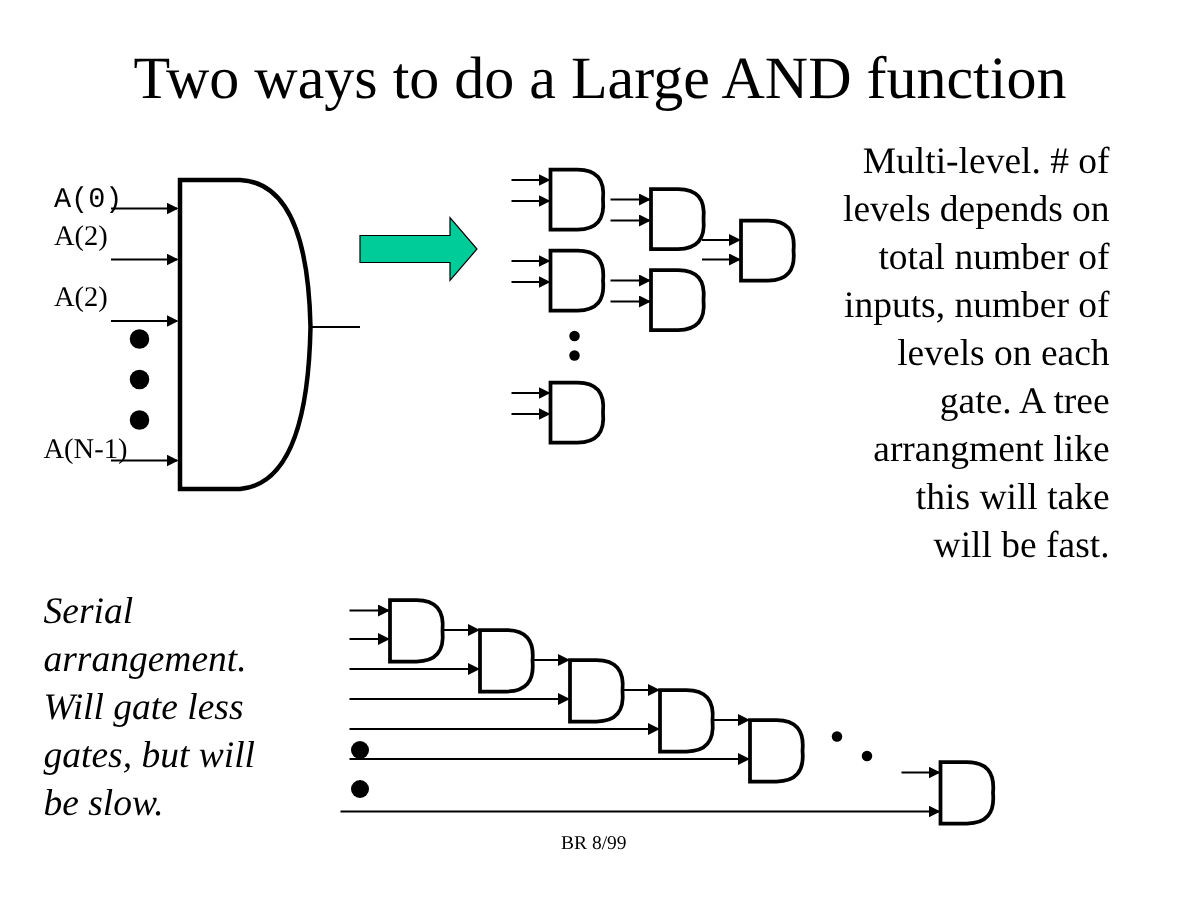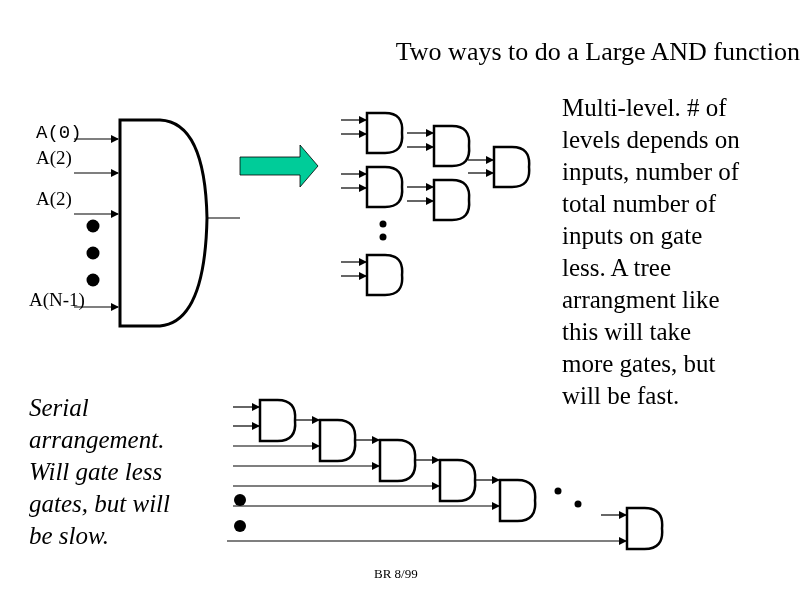--- a/index.html
+++ b/index.html
@@ -1,22 +1,22 @@
 <!DOCTYPE html>
 <html><head>
 <meta charset="utf-8">
 <style>
   html, body { margin:0; padding:0; background:#ffffff; }
   body { width:800px; height:600px; position:relative; overflow:hidden;
          font-family:"Liberation Serif","DejaVu Serif",serif; color:#000; }
-  .title { position:absolute; left:0; top:28px; width:800px; text-align:right;
-           font-size:26px; line-height:48px; }
+  .title { position:absolute; left:0; top:28px; width:800px; text-align:center;
+           font-size:40px; line-height:48px; }
   .lbl { position:absolute; font-size:19px; line-height:20px; }
   .para { position:absolute; font-size:25px; line-height:32px; }
-  .footer { position:absolute; left:374px; top:554px; font-size:13px;margin-top:12px; }
+  .footer { position:absolute; left:374px; top:554px; font-size:13px; }
   svg.diagram { position:absolute; left:0; top:0; }
 </style>
 </head>
 <body>
 
 <div class="title">Two ways to do a Large AND function</div>
 
 <div class="lbl" style="left:36px;top:123px;font-family:Liberation Mono, monospace;">A(0)</div>
 <div class="lbl" style="left:36px;top:148px;">A(2)</div>
 <div class="lbl" style="left:36px;top:189px;">A(2)</div>
@@ -87,30 +87,29 @@
       <circle cx="240" cy="500" r="6" fill="#000"></circle>
       <circle cx="240" cy="526" r="6" fill="#000"></circle>
       <circle cx="558" cy="491" r="3.5" fill="#000"></circle>
       <circle cx="578" cy="504" r="3.5" fill="#000"></circle>
       <path d="M627,508 L644.575,508 Q664,508 662,528.5 Q664,549 644.575,549 L627,549 Z" fill="#fff" stroke="#000" stroke-width="2.5"></path>
       <line x1="601" y1="515" x2="626" y2="515" stroke="#000" stroke-width="1.2" marker-end="url(#ah)"></line>
       <line x1="227" y1="541" x2="626" y2="541" stroke="#000" stroke-width="1.2" marker-end="url(#ah)"></line>
     </g>
 </svg>
 
-<div class="para" style="left:562px;top:92px;">
+<div class="para" style="left:562px;top:92px;text-align:right;">
   <div>Multi-level.  # of</div>
   <div>levels depends on</div>
+  <div>total number of</div>
   <div>inputs, number of</div>
-  <div>total number of</div>
-  <div>inputs on gate</div>
-  <div>less.  A tree</div>
+  <div>levels on each</div>
+  <div>gate.  A tree</div>
   <div>arrangment like</div>
   <div>this will take</div>
-  <div>more gates, but</div>
   <div>will be fast.</div>
 </div>
 
 <div class="para" style="left:29px;top:392px;font-style:italic;">
   <div>Serial</div>
   <div>arrangement.</div>
   <div>Will gate less</div>
   <div>gates, but will</div>
   <div>be slow.</div>
 </div>

